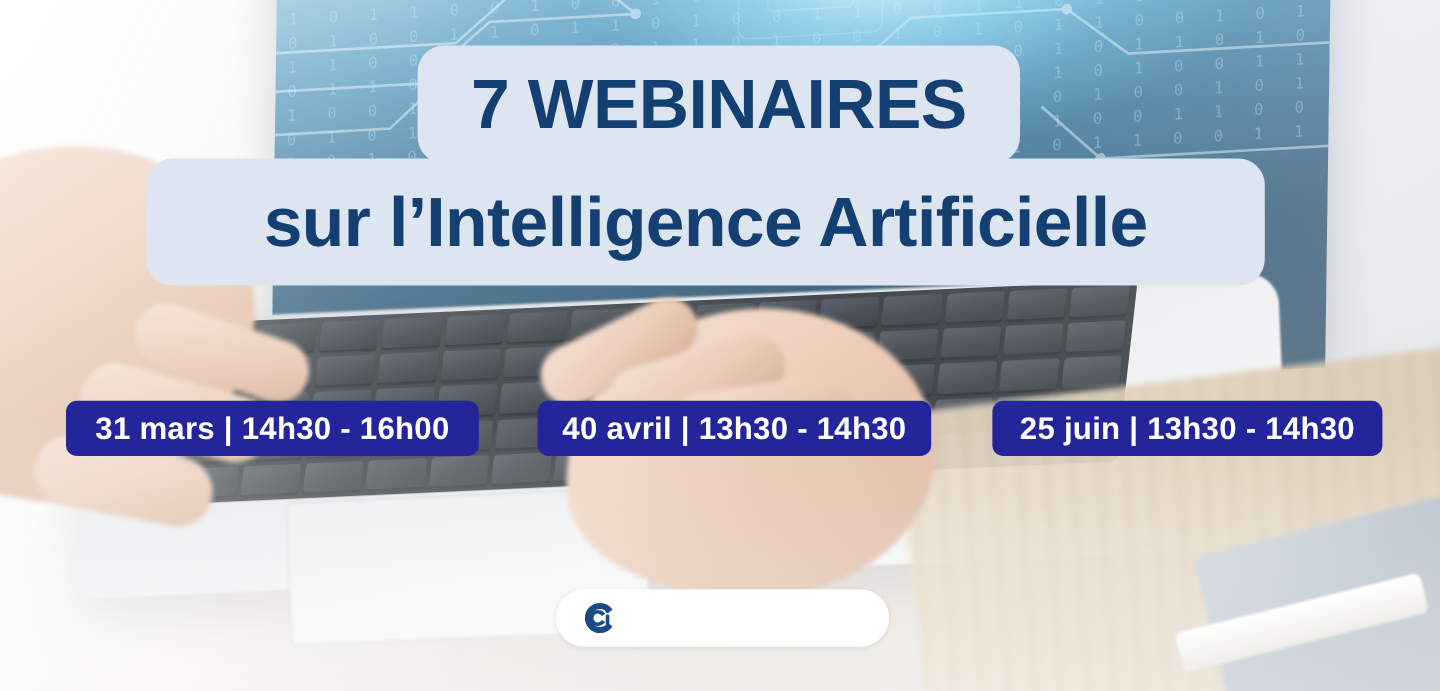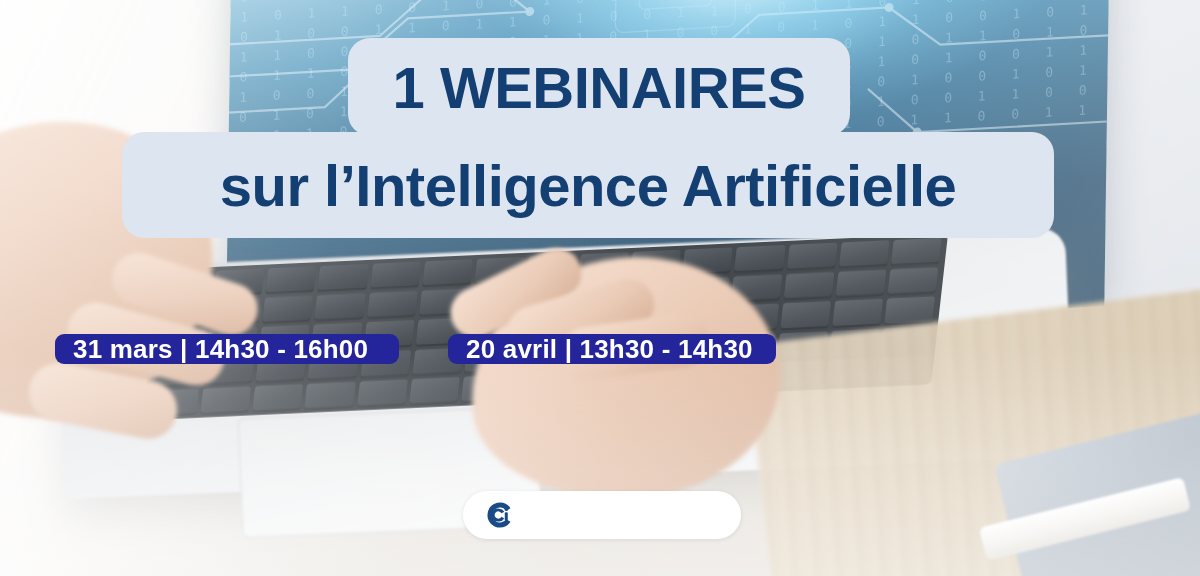--- a/index.html
+++ b/index.html
@@ -336,27 +336,27 @@
   .badges {
     position: absolute;
     left: 0;
     top: 334px;
     width: 1200px;
     height: 46px;
   }
   .badge {
     position: absolute;
     top: 0;
-    height: 30px;
+    height: 46px;
     background: #24249b;
     color: #ffffff;
     border-radius: 9px;
     display: flex;
     align-items: center;
-    justify-content: flex-start;
+    justify-content: center;
     font-size: 26px;
     font-weight: 700;
     letter-spacing: 0.2px;
     white-space: nowrap;
     padding: 0 18px;
     box-sizing: border-box;
   }
   .badge-0 { left: 55px;  width: 344px; }
   .badge-1 { left: 448px; width: 328px; }
   .badge-2 { left: 827px; width: 325px; }
@@ -540,33 +540,36 @@
     <div class="finger f-r2"></div>
     <div class="finger f-r3"></div>
 
     <div class="photo-wash"></div>
     <div class="photo-wash-bottom"></div>
   </div>
 
   <div class="content">
 
     <div class="title-panel title-panel-1">
-      <span>1 WEBINAIRES</span>
+      <span>7 WEBINAIRES</span>
     </div>
 
     <div class="title-panel title-panel-2">
       <span>sur l’Intelligence Artificielle</span>
     </div>
 
     <div class="badges">
       <div class="badge badge-0">
         <span>31 mars | 14h30 - 16h00</span>
       </div>
       <div class="badge badge-1">
-        <span>20 avril | 13h30 - 14h30</span>
+        <span>40 avril | 13h30 - 14h30</span>
+      </div>
+      <div class="badge badge-2">
+        <span>25 juin | 13h30 - 14h30</span>
       </div>
     </div>
 
     <div class="logo-pill">
       <span class="logo-mark">
         <svg viewBox="0 0 32 32" aria-hidden="true">
           <path d="M16 2.6 A13.4 13.4 0 1 0 16 29.4 A13.4 13.4 0 0 0 27.2 23.3 L22.6 20.4 A8 8 0 1 1 22.6 11.6 L27.2 8.7 A13.4 13.4 0 0 0 16 2.6 Z" fill="#1b4b86"></path>
           <path d="M15.2 9.2 A7 7 0 1 0 15.2 22.8 A7 7 0 0 0 20.6 19.6 L17.6 17.8 A3.9 3.9 0 1 1 17.6 14.2 L20.6 12.4 A7 7 0 0 0 15.2 9.2 Z" fill="#1b4b86"></path>
           <rect x="21.1" y="13.0" width="3.2" height="9.6" rx="1.2" fill="#1b4b86"></rect>
           <circle cx="22.7" cy="9.6" r="2.0" fill="#1b4b86"></circle>

